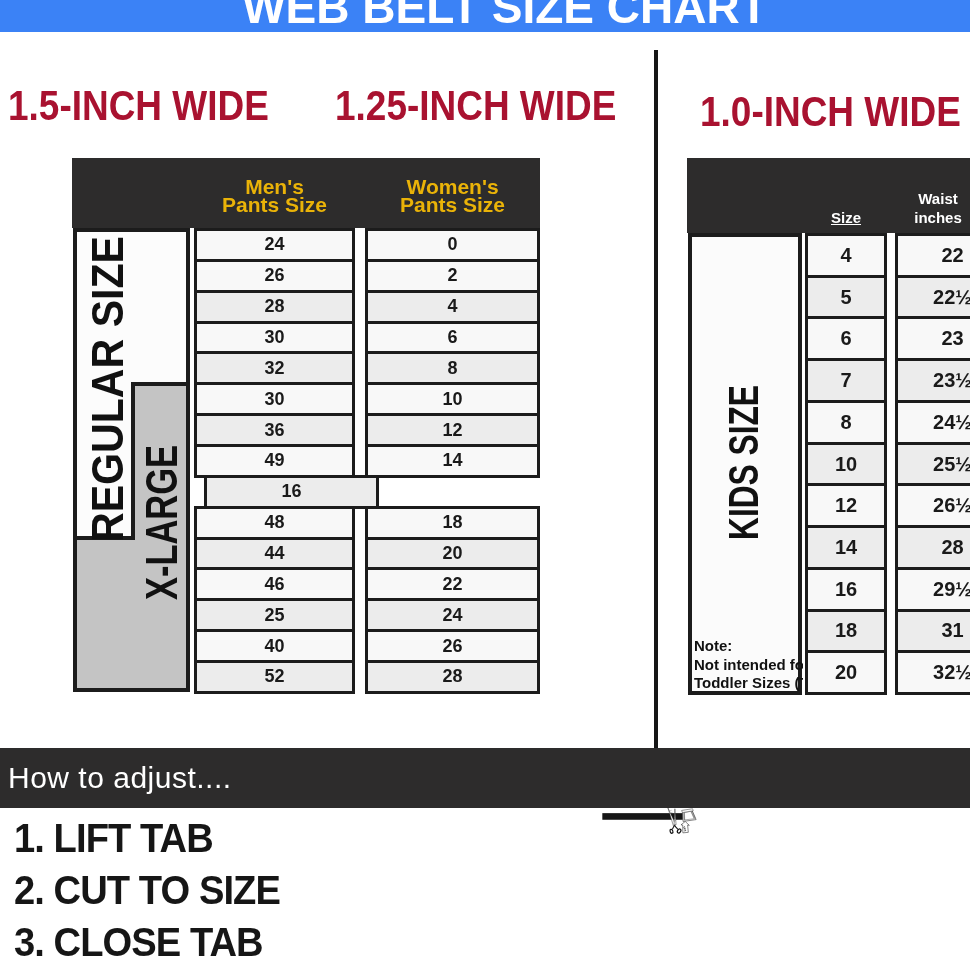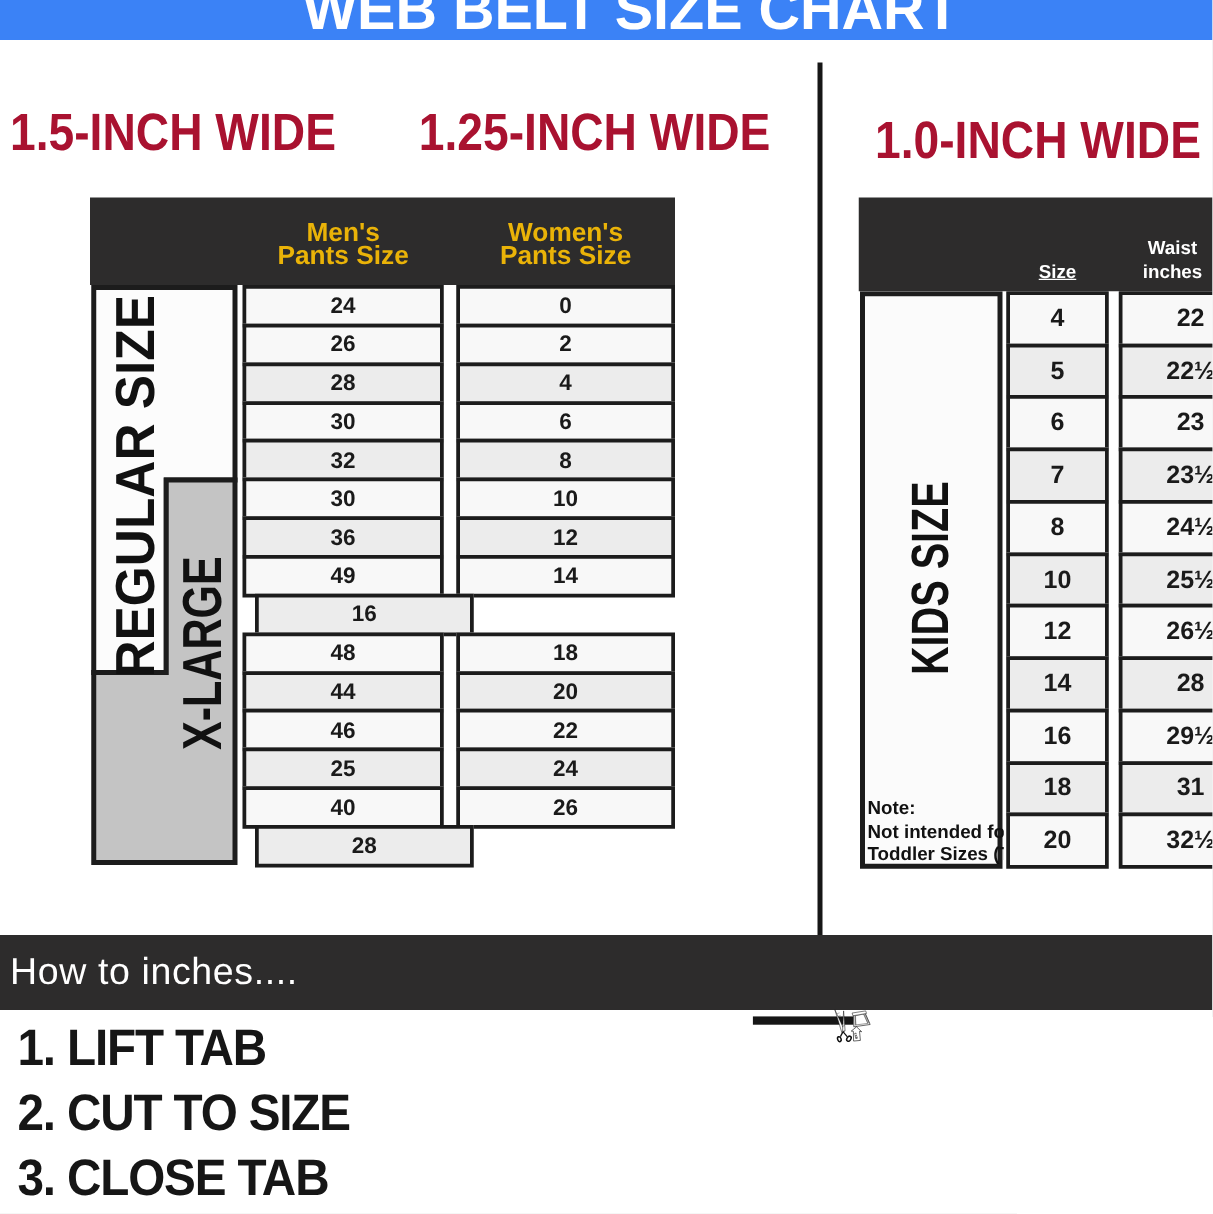--- a/index.html
+++ b/index.html
@@ -139,20 +139,21 @@
         </div>
       <div class="lt-row">
           <div class="lt-cell cell-m">25</div>
           <div class="lt-cell cell-w">24</div>
         </div>
       <div class="lt-row">
           <div class="lt-cell cell-m">40</div>
           <div class="lt-cell cell-w">26</div>
         </div>
       <div class="lt-row">
+          <div class="lt-cell cell-m">52</div>
           <div class="lt-cell cell-w">28</div>
         </div>
     </div>
   </div>
 
   <div class="rt">
     <div class="rt-header">
       <div class="rt-h rt-h1">Size</div>
       <div class="rt-h rt-h2">
         <div>Waist</div>
@@ -210,21 +211,21 @@
           <div class="rt-cell cell-i">31</div>
         </div>
       <div class="rt-row">
           <div class="rt-cell cell-s">20</div>
           <div class="rt-cell cell-i">32½</div>
         </div>
     </div>
   </div>
 
   <div class="adjust-banner">
-    <span>How to inches....</span>
+    <span>How to adjust....</span>
   </div>
 
   <div class="steps">
     <div class="step">1. LIFT TAB</div>
     <div class="step">2. CUT TO SIZE</div>
     <div class="step">3. CLOSE TAB</div>
   </div>
 
   <svg class="illus" width="630" height="165" viewBox="340 806 630 971" style="height:165px">
     <g>

